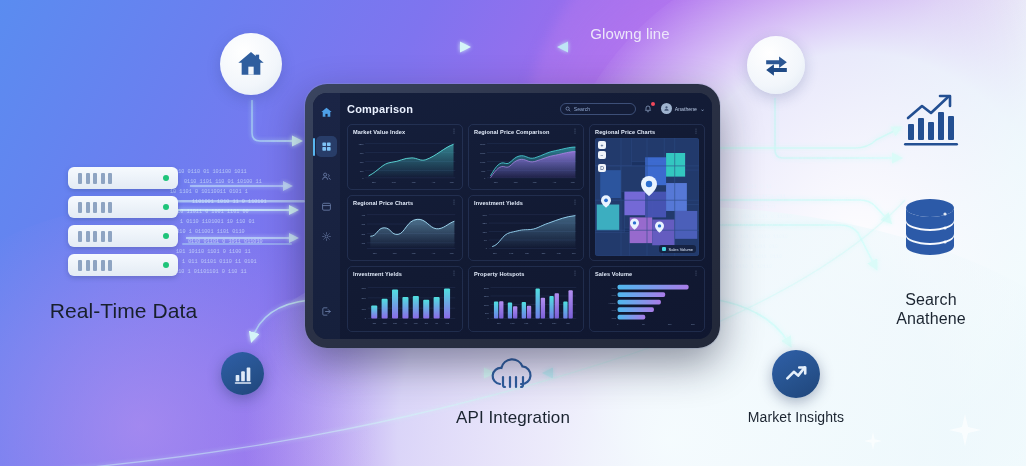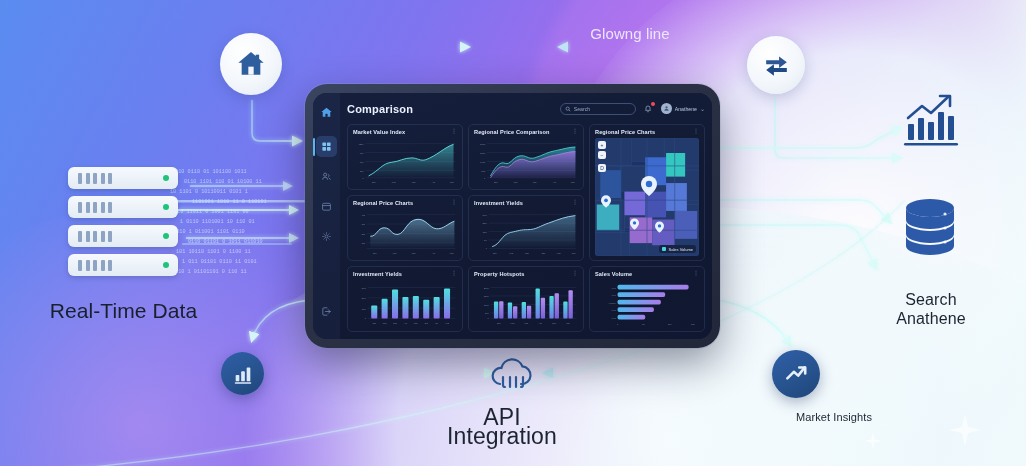--- a/index.html
+++ b/index.html
@@ -336,29 +336,29 @@
     <svg width="52" height="44" viewBox="0 0 52 44">
       <path d="M13 27 a8 8 0 0 1 1.4-16 a11 11 0 0 1 21-1.6 a7.6 7.6 0 0 1 -1.4 17.6" stroke="#2f5e9e" stroke-width="2.2" fill="none" stroke-linecap="round"></path>
       <g stroke="#2f5e9e" stroke-width="2.2" fill="none" stroke-linecap="round">
         <path d="M16 20 V28 a2 2 0 0 0 2 2"></path>
         <path d="M23 20 V30"></path>
         <path d="M29 20 V30"></path>
         <path d="M36 20 V28 a2 2 0 0 1 -2 2"></path>
       </g>
     </svg>
   </div>
-  <div class="label" style="left:432px;top:408px;width:140px;font-size:23px;">API Integration</div>
+  <div class="label" style="left:443px;top:408px;width:140px;font-size:17px;">API Integration</div>
 
   <div class="node dark" style="left:772px;top:350px;width:48px;height:48px;">
     <svg width="26" height="26" viewBox="0 0 24 24">
       <path d="M4 16 L10 10 L14 13.5 L20 6" stroke="#e6f0fb" stroke-width="2.4" fill="none" stroke-linecap="round" stroke-linejoin="round"></path>
       <path d="M15 6 H20.5 V11.5" stroke="#e6f0fb" stroke-width="2.4" fill="none" stroke-linecap="round" stroke-linejoin="round"></path>
     </svg>
   </div>
-  <div class="label" style="left:720px;top:408px;width:152px;font-size:11px;text-align:right;">Market Insights</div>
+  <div class="label" style="left:720px;top:408px;width:152px;font-size:14px;">Market Insights</div>
 
   <div class="tablet">
     <div class="screen">
 
       <div class="side">
         <div class="sicon" style="margin-top:2px;">
           <svg width="13" height="13" viewBox="0 0 24 24">
             <path d="M12 3 L2.5 11 L5 11 L5 20 L19 20 L19 11 L21.5 11 Z" fill="#4ea0e8"></path>
             <rect x="10" y="14.5" width="4" height="5.5" fill="#17203c"></rect>
           </svg>

